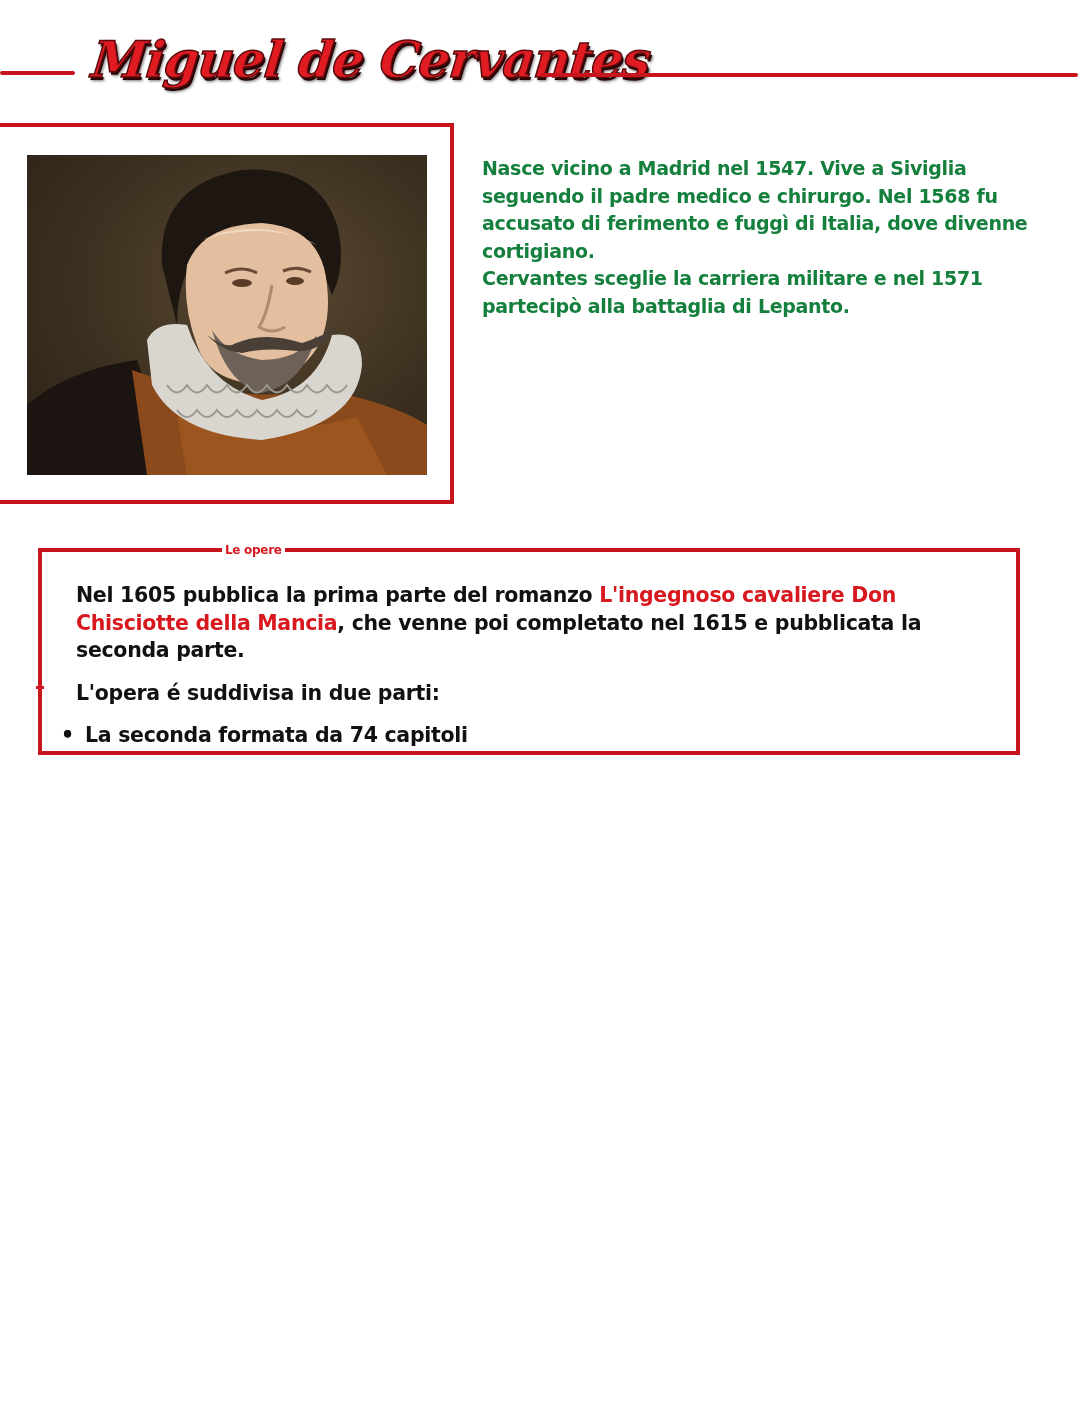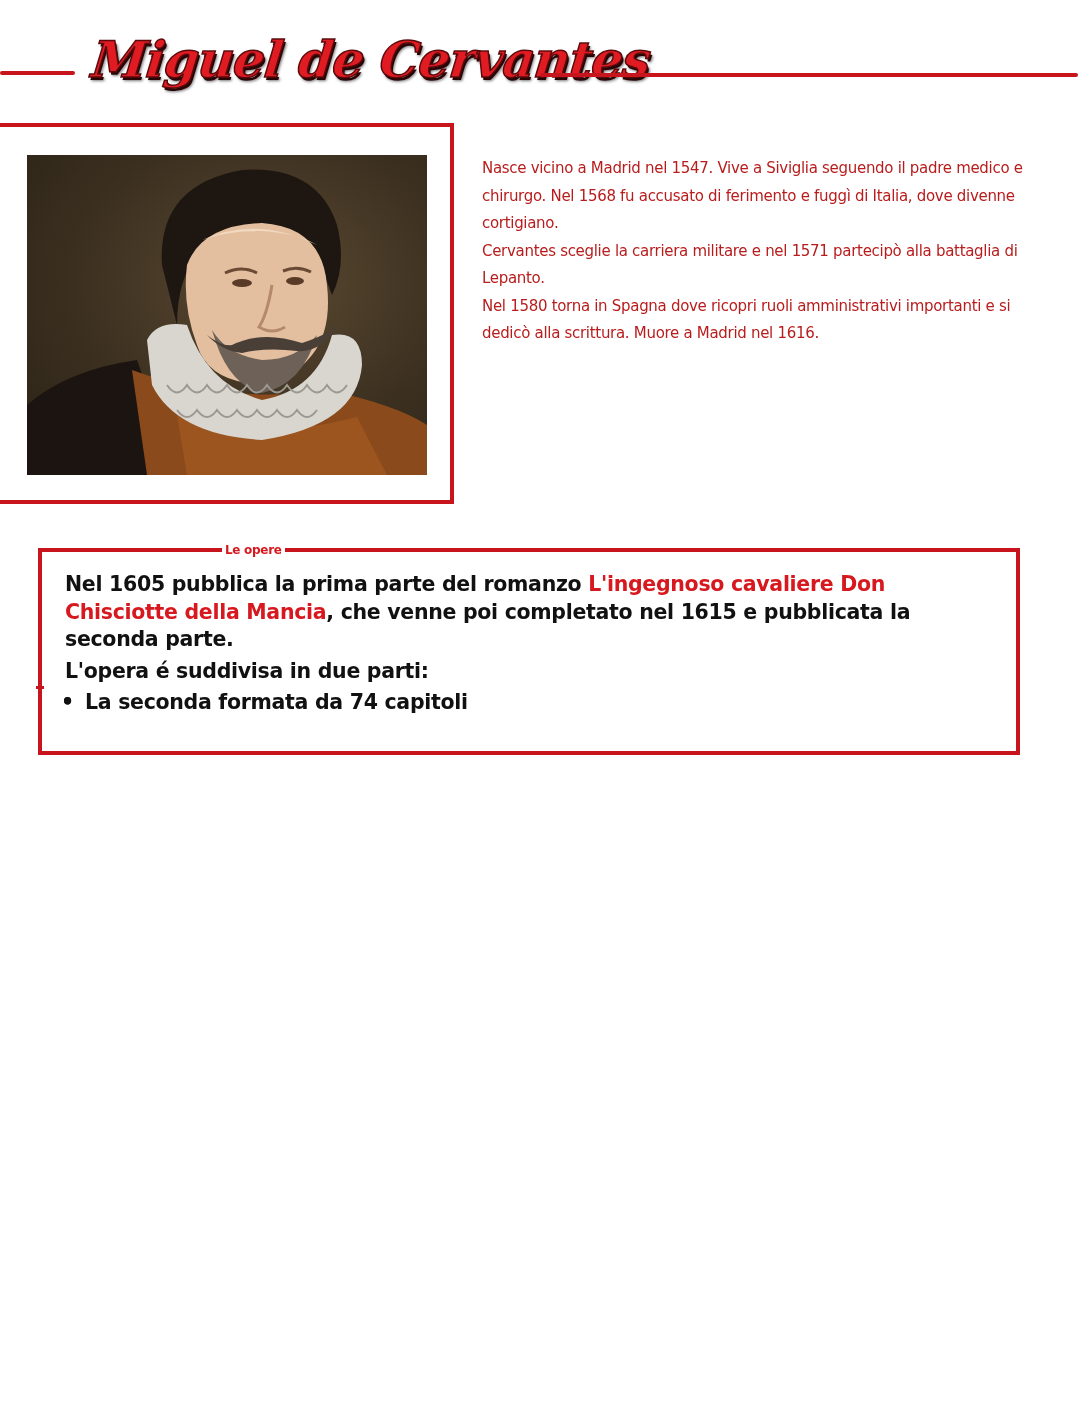--- a/index.html
+++ b/index.html
@@ -54,25 +54,25 @@
       height: 320px;
       overflow: hidden;
       background: radial-gradient(ellipse at 60% 40%, #5b4a32 0%, #3c3020 55%, #2a2216 100%);
     }
     .portrait svg { display: block; }
     .bio-text {
       position: absolute;
       left: 482px;
       top: 155px;
       width: 570px;
-      font-size: 15px;
-      font-weight: normal;
+      font-size: 19px;
+      font-weight: bold;
       line-height: 27.5px;
       letter-spacing: -0.3px;
-      color: #b91c1c;
+      color: #15803d;
     }
     .bio-text p { margin: 0; }
     .opere-box {
       position: absolute;
       left: 38px;
       top: 548px;
       width: 974px;
       height: 199px;
       border: 4px solid #c8141c;
     }
@@ -92,21 +92,21 @@
       position: absolute;
       left: 61px;
       top: 567px;
       width: 940px;
       font-size: 20.5px;
       font-weight: bold;
       line-height: 27.5px;
       letter-spacing: -0.3px;
       color: #111111;
     }
-    .opere-text p { margin: 4px; }
+    .opere-text p { margin: 15px; }
     .red { color: #d7191f; }
     .bullets {
       margin: 0;
       padding: 0;
       list-style: none;
     }
     .bullets li {
       position: relative;
       padding-left: 24px;
     }
@@ -160,21 +160,20 @@
     <g fill="none" stroke="#9c9892" stroke-width="2">
       <path d="M140 230 q10 15 20 0 q10 15 20 0 q10 15 20 0 q10 15 20 0 q10 15 20 0 q10 15 20 0 q10 15 20 0 q10 15 20 0 q10 15 20 0"></path>
       <path d="M150 255 q10 14 20 0 q10 14 20 0 q10 14 20 0 q10 14 20 0 q10 14 20 0 q10 14 20 0 q10 14 20 0"></path>
     </g>
   </svg>
 </div>
 
 <div class="bio-text">
   <p>Nasce vicino a Madrid nel 1547. Vive a Siviglia seguendo il padre medico e chirurgo. Nel 1568 fu accusato di ferimento e fuggì di Italia, dove divenne cortigiano.</p>
   <p>Cervantes sceglie la carriera militare e nel 1571 partecipò alla battaglia di Lepanto.</p>
-  <p>Nel 1580 torna in Spagna dove ricopri ruoli amministrativi importanti e si dedicò alla scrittura. Muore a Madrid nel 1616.</p>
 </div>
 
 <div class="opere-box"></div>
 <div class="tick"></div>
 <div class="opere-label">Le opere</div>
 
 <div class="opere-text">
   <p><span>Nel 1605 pubblica la prima parte del romanzo </span><span class="red">L'ingegnoso cavaliere Don Chisciotte della Mancia</span><span>, che venne poi completato nel 1615 e pubblicata la seconda parte.</span></p>
   <p>L'opera é suddivisa in due parti:</p>
   <ul class="bullets">

